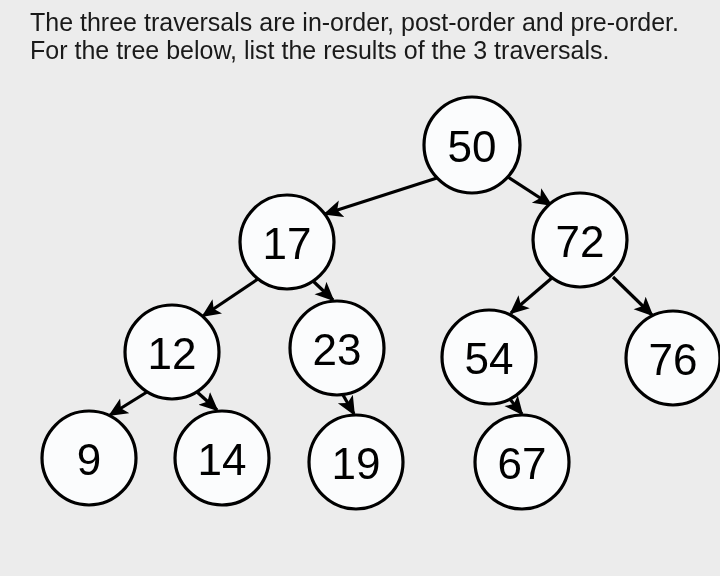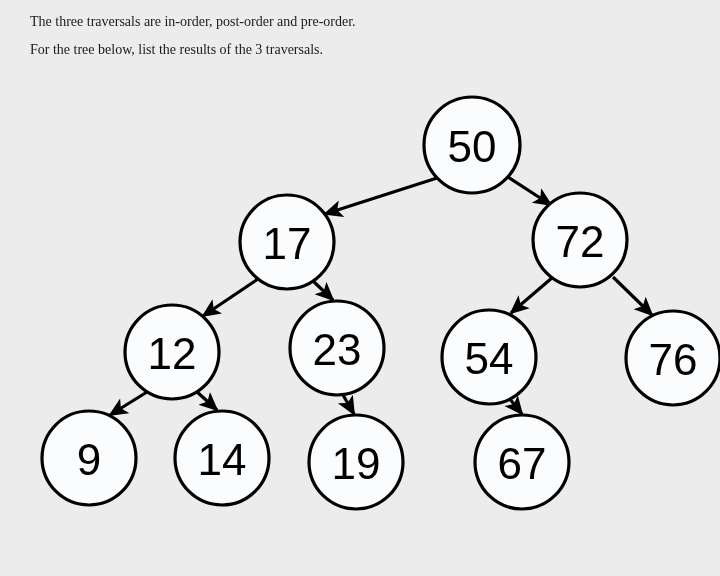--- a/index.html
+++ b/index.html
@@ -18,23 +18,23 @@
     width: 720px;
     height: 576px;
     background: #ececec;
   }
   #question-text {
     position: absolute;
     left: 30px;
     top: 8px;
     width: 680px;
     color: #1a1a1a;
-    font-size: 14px;
+    font-size: 25px;
     line-height: 28px;
-    font-family: Liberation Serif, serif;
+    font-family: Liberation Sans, sans-serif;
     white-space: pre-line;
   }
   #tree-figure {
     position: absolute;
     left: 0;
     top: 0;
     width: 720px;
     height: 576px;
   }
   .node-circle {

